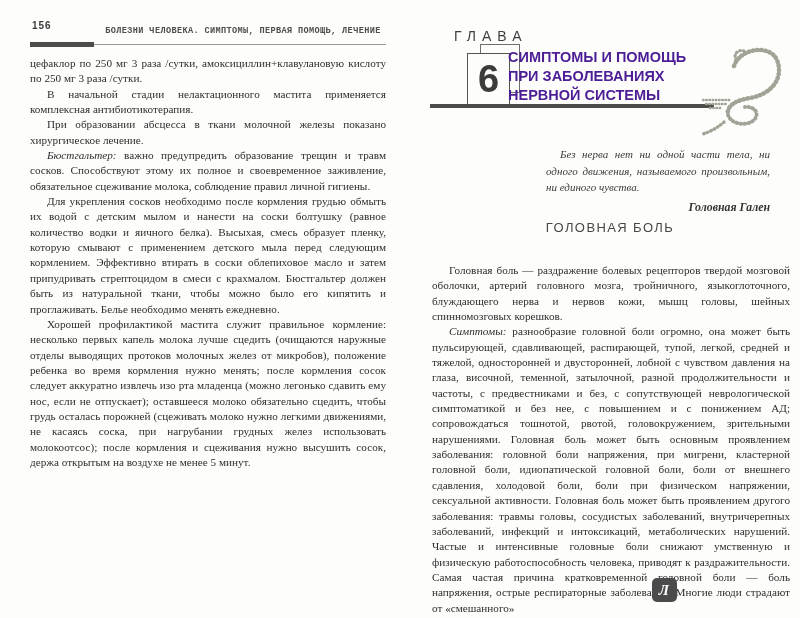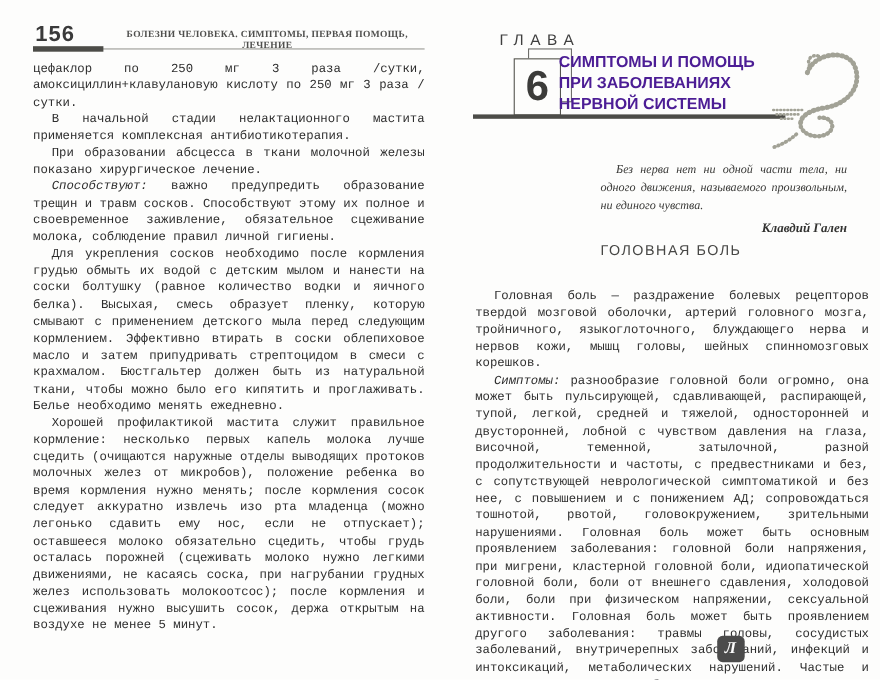--- a/index.html
+++ b/index.html
@@ -7,32 +7,32 @@
     position:relative;width:800px;height:618px;background:#fdfdfc;overflow:hidden;
     font-family:"Liberation Serif", serif;color:#2e2e2e;
   }
   
   .page{position:absolute;top:0;height:618px;}
   .page-left{left:0;width:400px;}
   .page-right{left:430px;width:362px;}
   .lp-header{position:absolute;left:30px;top:20px;width:356px;height:30px;}
   .lp-pagenum{
     position:absolute;left:2px;top:0;font-family:"Liberation Sans",sans-serif;
-    font-weight:bold;font-size:20px;letter-spacing:1px;color:#3a3a3a;
+    font-weight:bold;font-size:10px;letter-spacing:1px;color:#3a3a3a;
   }
   .lp-thinrule{position:absolute;left:0;top:24px;width:356px;height:1px;background:#9a9a94;}
   .lp-thickbar{position:absolute;left:0;top:22px;width:64px;height:5px;background:#4c4c48;}
   .lp-running{
     position:absolute;left:70px;top:6px;width:286px;text-align:center;
-    font-family:Liberation Serif, serif;font-weight:bold;font-size:8.6px;
+    font-family:Liberation Mono, monospace;font-weight:bold;font-size:8.6px;
     letter-spacing:.35px;color:#4f4f4d;
   }
   .body-col p{
     margin:0;text-align:justify;text-indent:17px;
-    font-size:11.2px;line-height:15.35px;font-family:Liberation Mono, monospace;
+    font-size:11.2px;line-height:15.35px;
   }
   .body-col p.noindent{text-indent:0;}
   .lead{font-style:italic;}
   .lp-body{position:absolute;left:30px;top:56px;width:356px;}
   
   .chap{position:absolute;left:0;top:24px;width:362px;height:112px;font-family:"Liberation Sans",sans-serif;}
   .chap-label{
     position:absolute;left:24px;top:4px;font-size:14px;letter-spacing:6px;
     color:#3f3f3f;font-weight:500;
   }
@@ -90,21 +90,21 @@
       <span class="lp-pagenum">156</span>
       <div class="lp-thinrule"></div>
       <div class="lp-thickbar"></div>
       <span class="lp-running">БОЛЕЗНИ ЧЕЛОВЕКА. СИМПТОМЫ, ПЕРВАЯ ПОМОЩЬ, ЛЕЧЕНИЕ</span>
     </div>
 
     <div class="lp-body body-col">
       <p class="noindent"><span class="lead"></span><span>цефаклор по 250 мг 3 раза /сутки, амоксициллин+клавулановую кислоту по 250 мг 3 раза /сутки.</span></p>
       <p><span class="lead"></span><span>В начальной стадии нелактационного мастита применяется комплексная антибиотикотерапия.</span></p>
       <p><span class="lead"></span><span>При образовании абсцесса в ткани молочной железы показано хирургическое лечение.</span></p>
-      <p><span class="lead">Способствуют:</span><span> важно предупредить образование трещин и травм сосков. Способствуют этому их полное и своевременное заживление, обязательное сцеживание молока, соблюдение правил личной гигиены.</span></p>
+      <p><span class="lead">Бюстгальтер:</span><span> важно предупредить образование трещин и травм сосков. Способствуют этому их полное и своевременное заживление, обязательное сцеживание молока, соблюдение правил личной гигиены.</span></p>
       <p><span class="lead"></span><span>Для укрепления сосков необходимо после кормления грудью обмыть их водой с детским мылом и нанести на соски болтушку (равное количество водки и яичного белка). Высыхая, смесь образует пленку, которую смывают с применением детского мыла перед следующим кормлением. Эффективно втирать в соски облепиховое масло и затем припудривать стрептоцидом в смеси с крахмалом. Бюстгальтер должен быть из натуральной ткани, чтобы можно было его кипятить и проглаживать. Белье необходимо менять ежедневно.</span></p>
       <p><span class="lead"></span><span>Хорошей профилактикой мастита служит правильное кормление: несколько первых капель молока лучше сцедить (очищаются наружные отделы выводящих протоков молочных желез от микробов), положение ребенка во время кормления нужно менять; после кормления сосок следует аккуратно извлечь изо рта младенца (можно легонько сдавить ему нос, если не отпускает); оставшееся молоко обязательно сцедить, чтобы грудь осталась порожней (сцеживать молоко нужно легкими движениями, не касаясь соска, при нагрубании грудных желез использовать молокоотсос); после кормления и сцеживания нужно высушить сосок, держа открытым на воздухе не менее 5 минут.</span></p>
     </div>
   </div>
 
   <div class="page page-right">
 
     <div class="chap">
       <span class="chap-label">ГЛАВА</span>
       <div class="chap-badge">
@@ -125,21 +125,21 @@
           <path d="M28 73 C31 82 46 85 54 78 C60 72 55 64 45 65" stroke-width="4" stroke-dasharray="0.6 3.4"></path>
           <path d="M24 80 C16 87 9 90 3 92" stroke-width="3.4" stroke-dasharray="0.6 3.2"></path>
           <path d="M3 58 L30 58 M6 62 L26 62 M10 66 L22 66" stroke-width="2.4" stroke-dasharray="0.6 2.6"></path>
           <path d="M36 18 C33 12 38 7 44 9" stroke-width="3.2" stroke-dasharray="0.6 3.2"></path>
         </g>
       </svg>
     </div>
 
     <div class="epigraph">
       <p class="epigraph-text">Без нерва нет ни одной части тела, ни одного движения, называемого произвольным, ни единого чувства.</p>
-      <p class="epigraph-attrib">Клавдий Гален</p>
+      <p class="epigraph-attrib">Головная Гален</p>
     </div>
 
     <div class="section-heading">ГОЛОВНАЯ БОЛЬ</div>
 
     <div class="rp-body body-col">
       <p><span class="lead"></span><span>Головная боль — раздражение болевых рецепторов твердой мозговой оболочки, артерий головного мозга, тройничного, языкоглоточного, блуждающего нерва и нервов кожи, мышц головы, шейных спинномозговых корешков.</span></p>
       <p><span class="lead">Симптомы:</span><span> разнообразие головной боли огромно, она может быть пульсирующей, сдавливающей, распирающей, тупой, легкой, средней и тяжелой, односторонней и двусторонней, лобной с чувством давления на глаза, височной, теменной, затылочной, разной продолжительности и частоты, с предвестниками и без, с сопутствующей неврологической симптоматикой и без нее, с повышением и с понижением АД; сопровождаться тошнотой, рвотой, головокружением, зрительными нарушениями. Головная боль может быть основным проявлением заболевания: головной боли напряжения, при мигрени, кластерной головной боли, идиопатической головной боли, боли от внешнего сдавления, холодовой боли, боли при физическом напряжении, сексуальной активности. Головная боль может быть проявлением другого заболевания: травмы головы, сосудистых заболеваний, внутричерепных заболеваний, инфекций и интоксикаций, метаболических нарушений. Частые и интенсивные головные боли снижают умственную и физическую работоспособность человека, приводят к раздражительности. Самая частая причина кратковременной головной боли — боль напряжения, острые респираторные заболевания. Многие люди страдают от «смешанного»</span></p>
     </div>
   </div>
 

